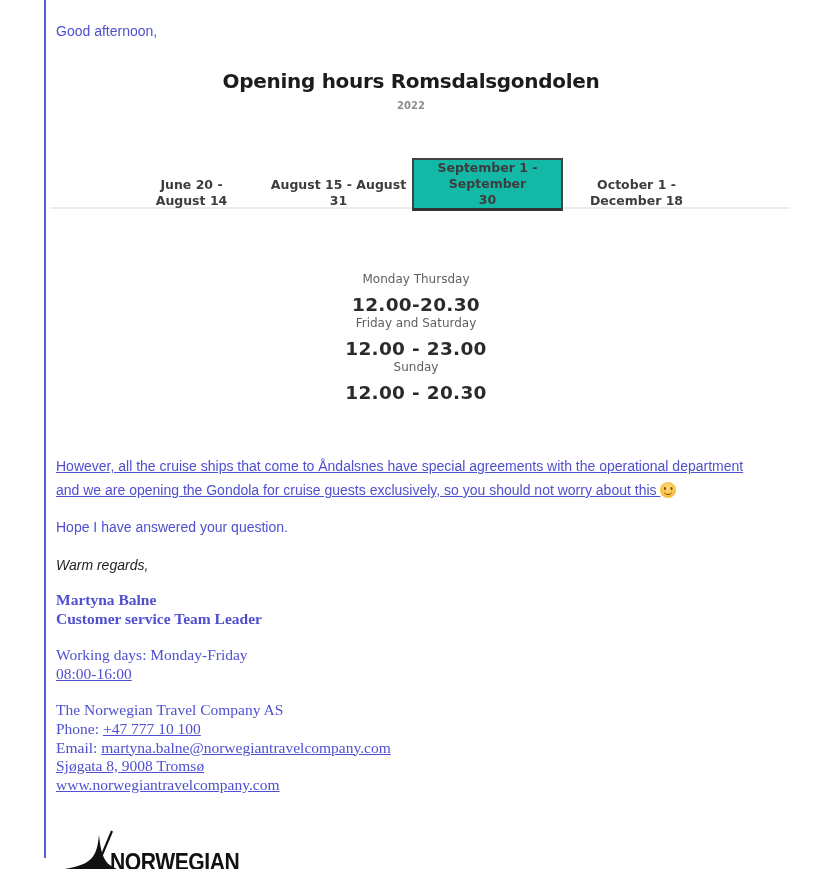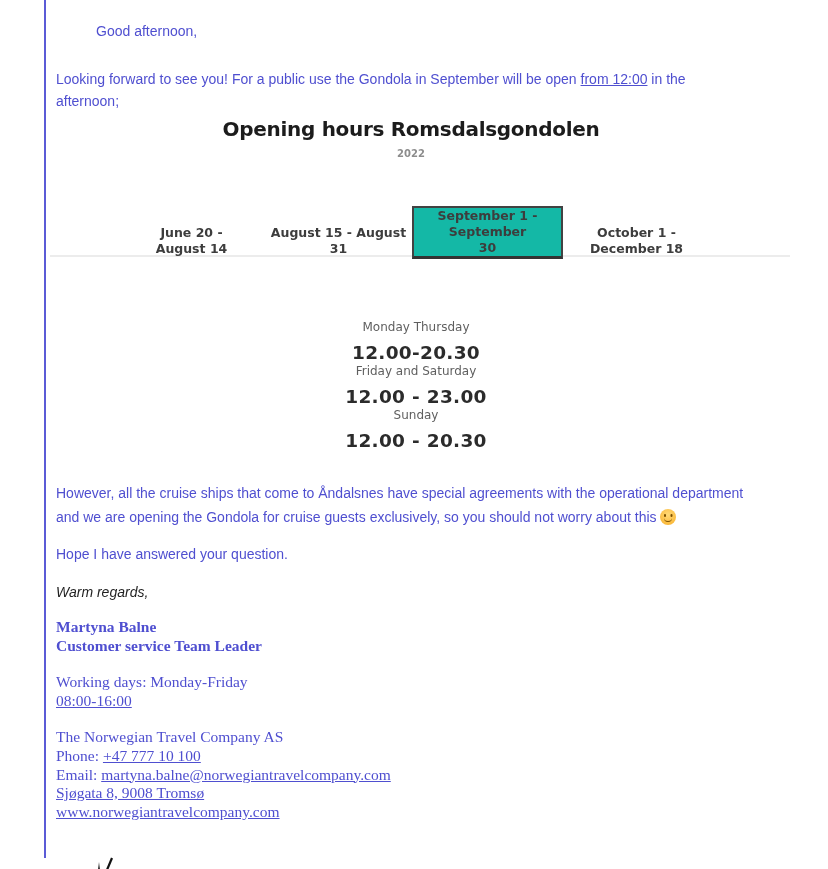--- a/index.html
+++ b/index.html
@@ -14,21 +14,21 @@
     position: relative;
     margin-left: 44px;
     border-left: 2px solid #5b5bd6;
     height: 858px;
     padding: 20px 0 0 10px;
     color: #4f4fd0;
     font-size: 14px;
   }
   .content { width: 734px; }
   .msg { margin: 0; line-height: 22px; }
-  .greeting { margin-bottom: 26px; margin-left: 40px; }
+  .greeting { margin-bottom: 26px; }
   .para1 { margin-bottom: 4px; }
   .ul { text-decoration: underline; }
   a.ul { color: inherit; cursor: pointer; }
 
   
   .widget {
     width: 710px;
     margin: 2px 0 0 0;
     text-align: center;
     font-family: "DejaVu Sans", sans-serif;
@@ -69,21 +69,21 @@
   }
   .hours-row { display: flex; width: 720px; margin-top: 62px; flex-direction: column; }
   .hcol { flex: 1; }
   .hdays { font-size: 12px; color: #5f5f5f; line-height: 16px; }
   .htime {
     font-size: 18.5px; font-weight: bold; color: #2b2b2b;
     margin-top: 7px; letter-spacing: 0.3px; text-align: center;
   }
 
   
-  .para2 { margin-top: 30px; line-height: 24px; margin-bottom: 14px; }
+  .para2 { margin-top: 51px; line-height: 24px; margin-bottom: 14px; text-decoration: underline; }
   .para3 { margin-bottom: 16px; }
   .closing {
     font-style: italic; color: #1f1f1f; margin-bottom: 15px; line-height: 22px;
   }
 
   
   .sig {
     font-family: "Liberation Serif", serif;
     font-size: 15.5px; line-height: 18.6px; color: #4f4fd0;
   }
@@ -123,21 +123,20 @@
   }
 </style>
 </head>
 <body>
 
 <div class="quote-wrap">
   <div class="content">
 
     <p class="msg greeting">Good afternoon,</p>
 
-    <p class="msg para1"><span>Looking forward to see you! For a public use the Gondola in September will be open </span><a class="ul">from 12:00</a><span> in the</span><br><span>afternoon;</span></p>
 
     <div class="widget">
       <div class="w-title">Opening hours Romsdalsgondolen</div>
       <div class="w-year">2022</div>
 
       <div class="tabs">
         <div class="tab">June 20 -
 August 14</div>
         <div class="tab">August 15 - August
 31</div>

